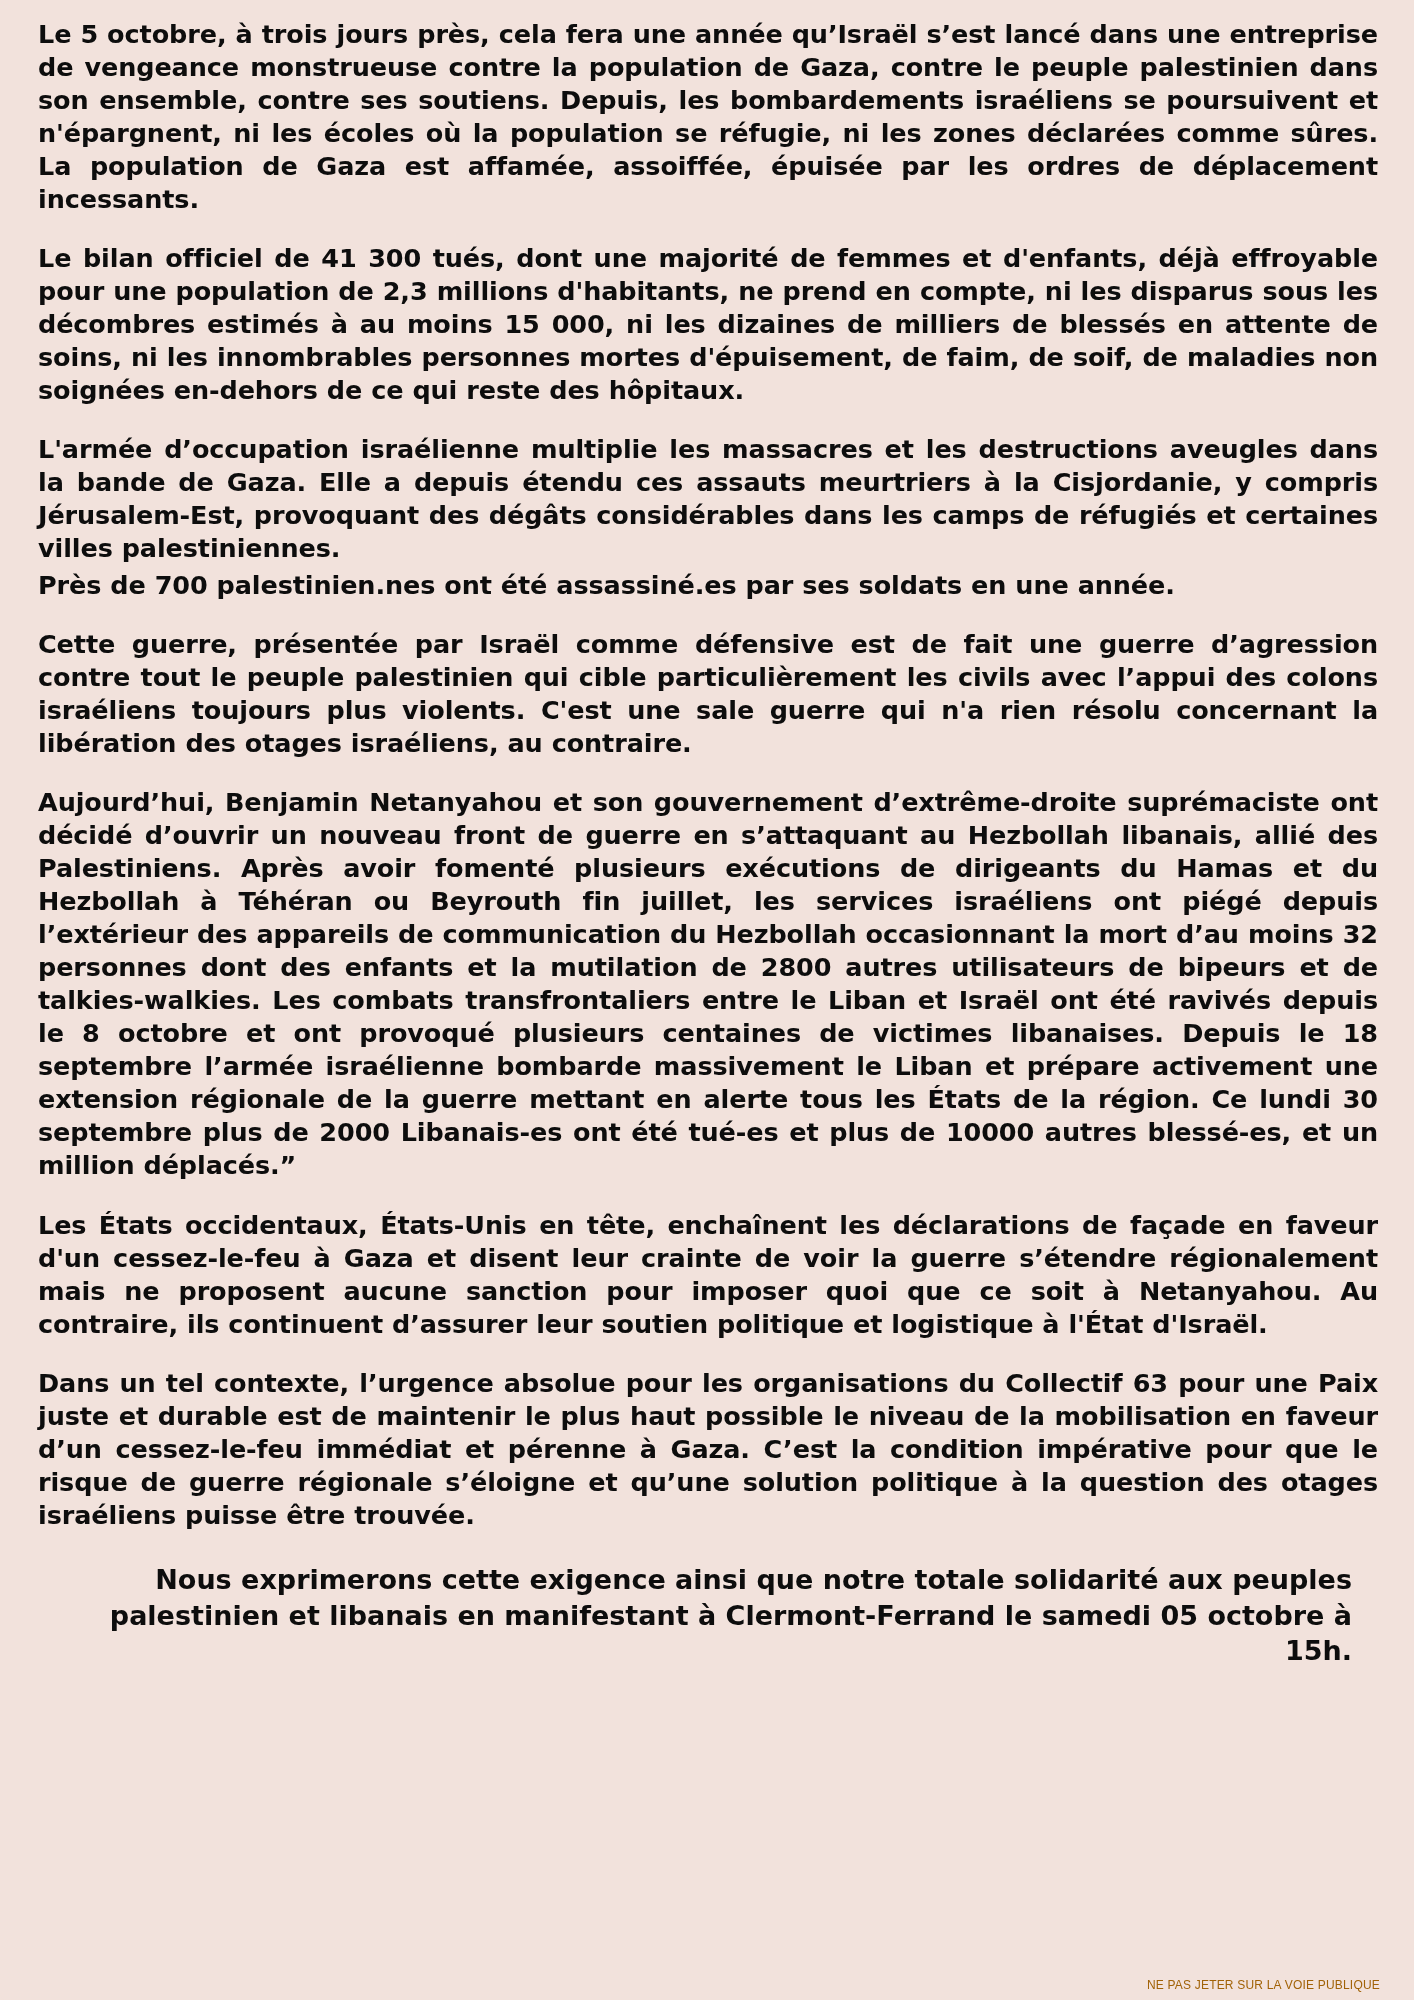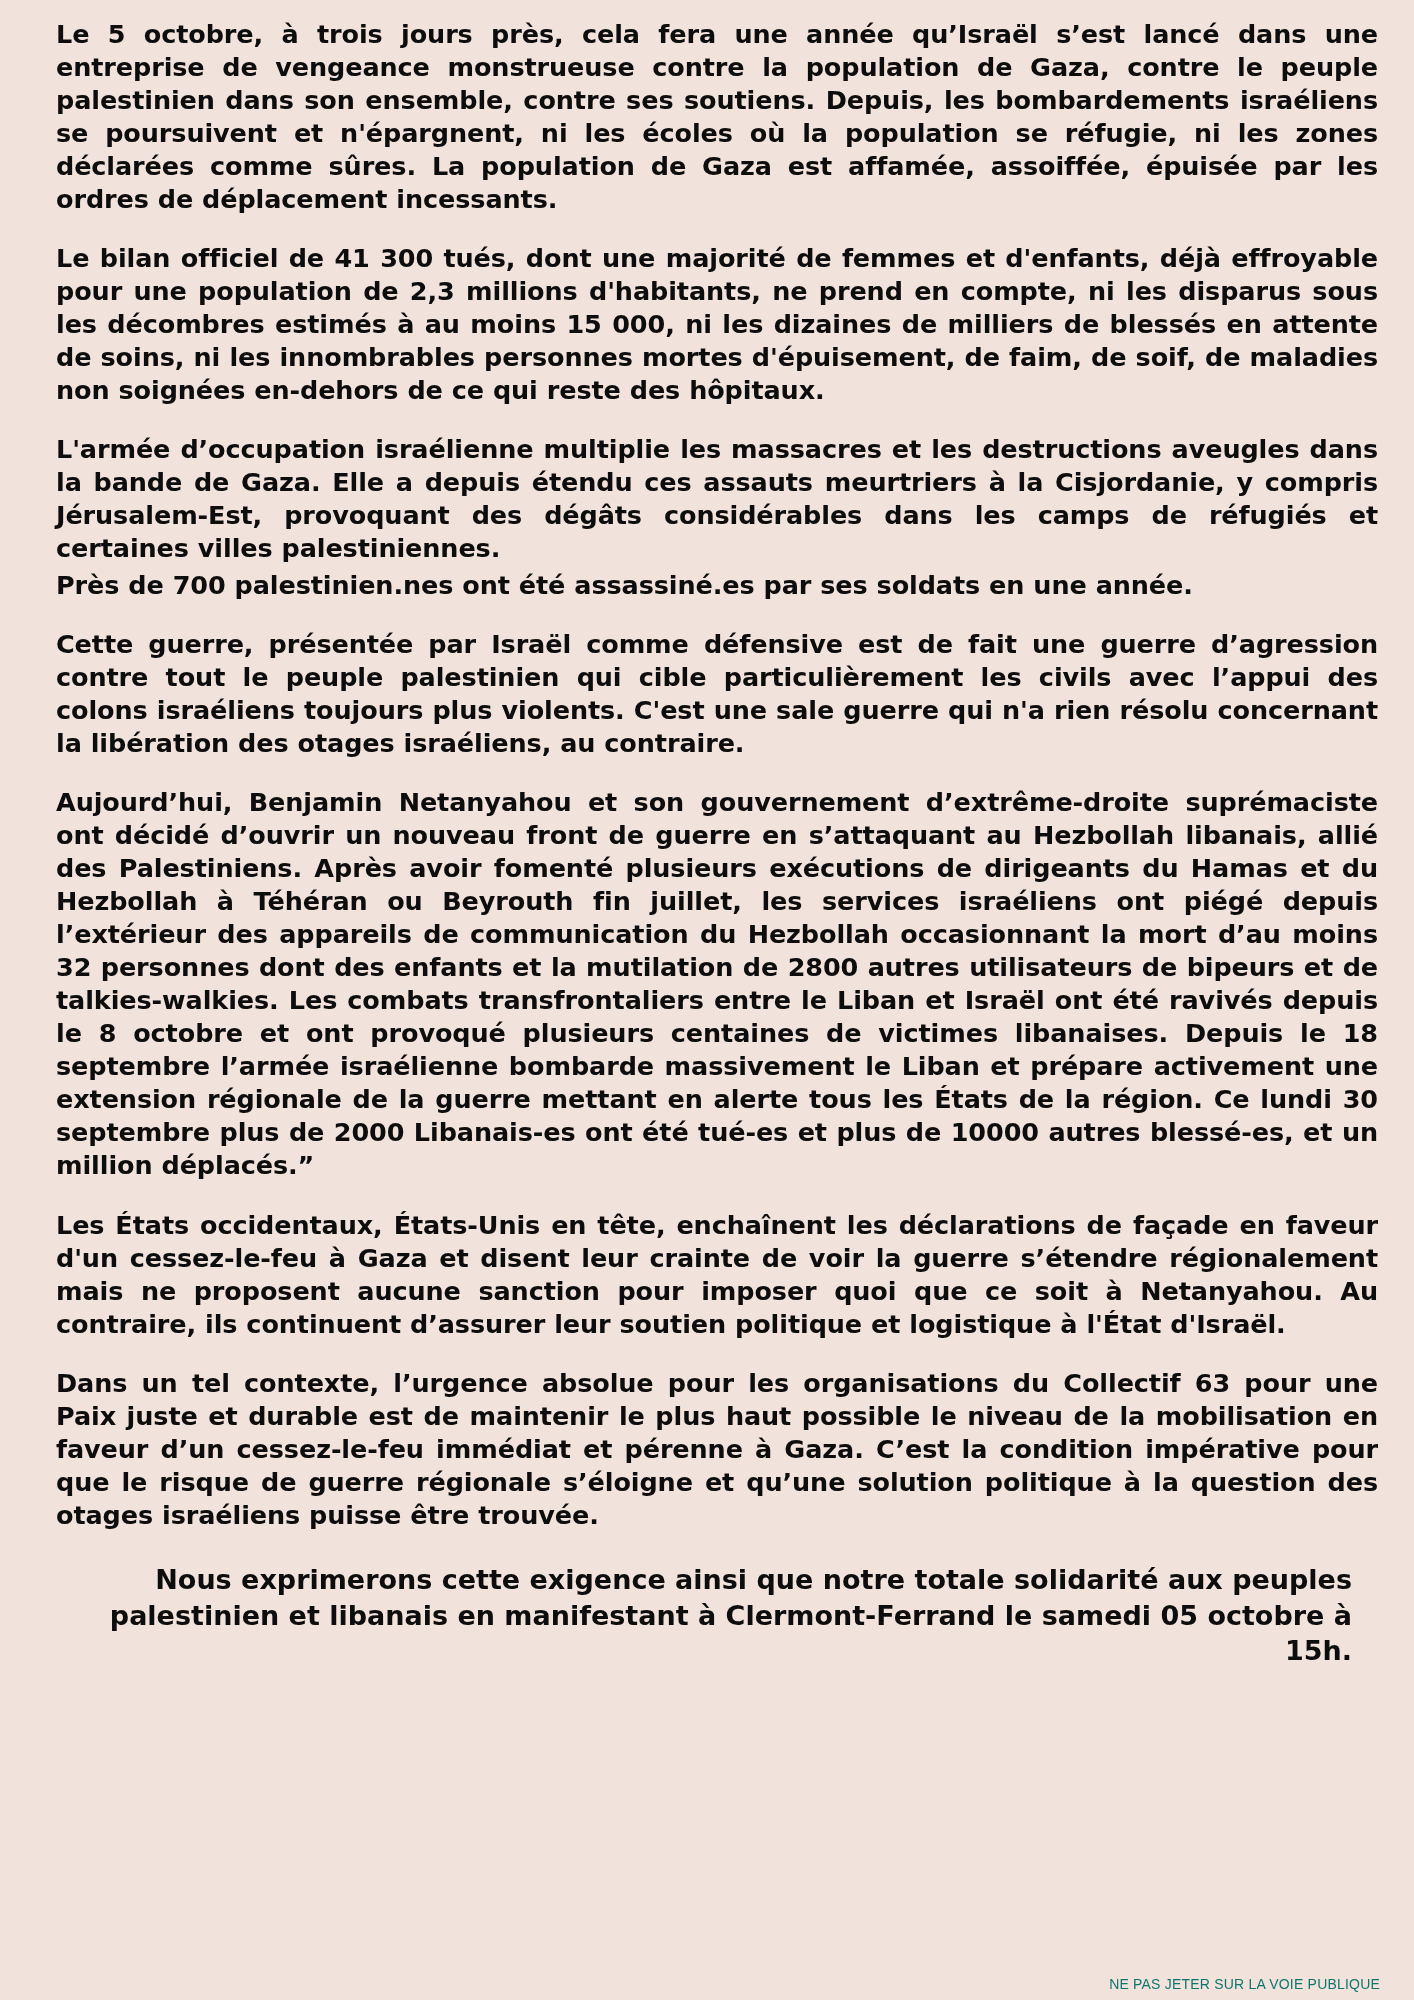--- a/index.html
+++ b/index.html
@@ -11,21 +11,21 @@
     min-height: 2000px;
     background: #f2e2dc;
     font-family: "DejaVu Sans", sans-serif;
     color: #0d0d0d;
   }
   .page {
     position: relative;
     width: 1414px;
     min-height: 2000px;
     box-sizing: border-box;
-    padding: 18px 36px 10px 56px;
+    padding: 18px 36px 10px 38px;
     background: #f2e2dc;
     border-radius: 6px;
   }
   .para {
     font-size: 25.5px;
     line-height: 1.295;
     font-weight: 700;
     text-align: justify;
     text-justify: inter-word;
     margin: 0 0 26px 0;
@@ -43,24 +43,24 @@
     line-height: 1.33;
     font-weight: 700;
     text-align: right;
     margin: 30px 0 0 0;
     padding: 0 26px;
   }
   .footnote {
     position: absolute;
     right: 34px;
     bottom: 8px;
-    font-size: 14px;
+    font-size: 12px;
     font-weight: 400;
     letter-spacing: 0.2px;
-    color: #0f766e;
+    color: #a16207;
     font-family: "Liberation Sans", sans-serif;
   }
 </style>
 </head>
 <body>
 
 <div class="page">
 
   <p class="para">Le 5 octobre, à trois jours près, cela fera une année qu’Israël s’est lancé dans une entreprise de vengeance monstrueuse contre la population de Gaza, contre le peuple palestinien dans son ensemble, contre ses soutiens. Depuis, les bombardements israéliens se poursuivent et n'épargnent, ni les écoles où la population se réfugie, ni les zones déclarées comme sûres. La population de Gaza est affamée, assoiffée, épuisée par les ordres de déplacement incessants.</p>
 

